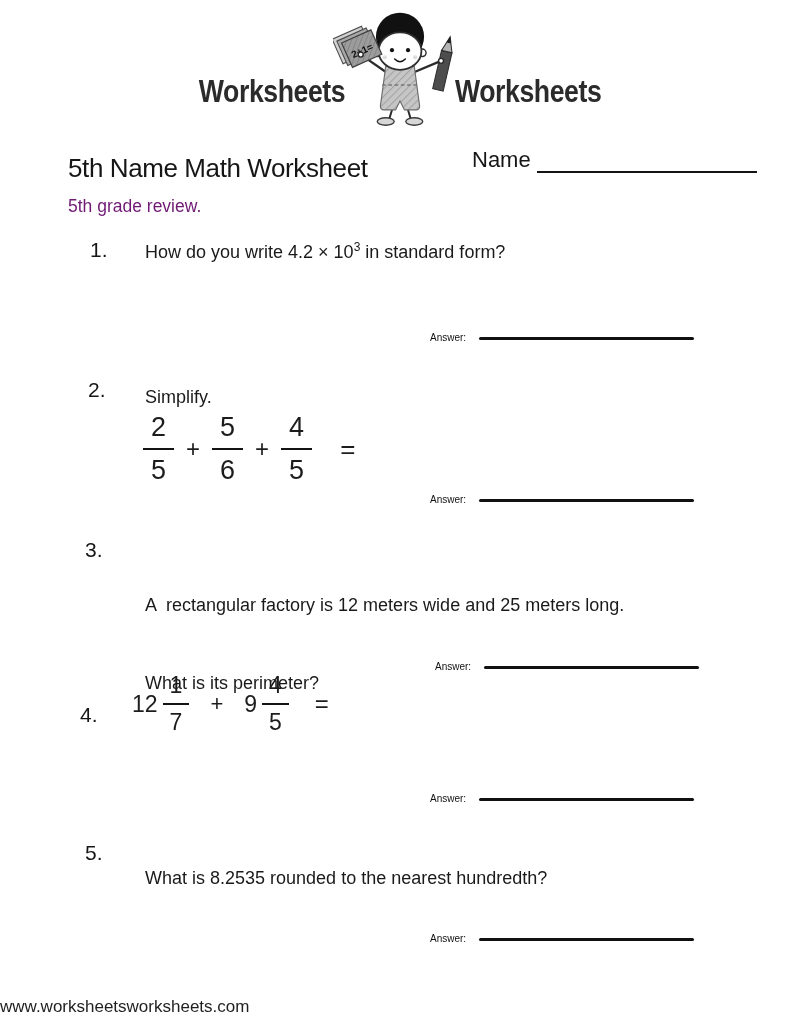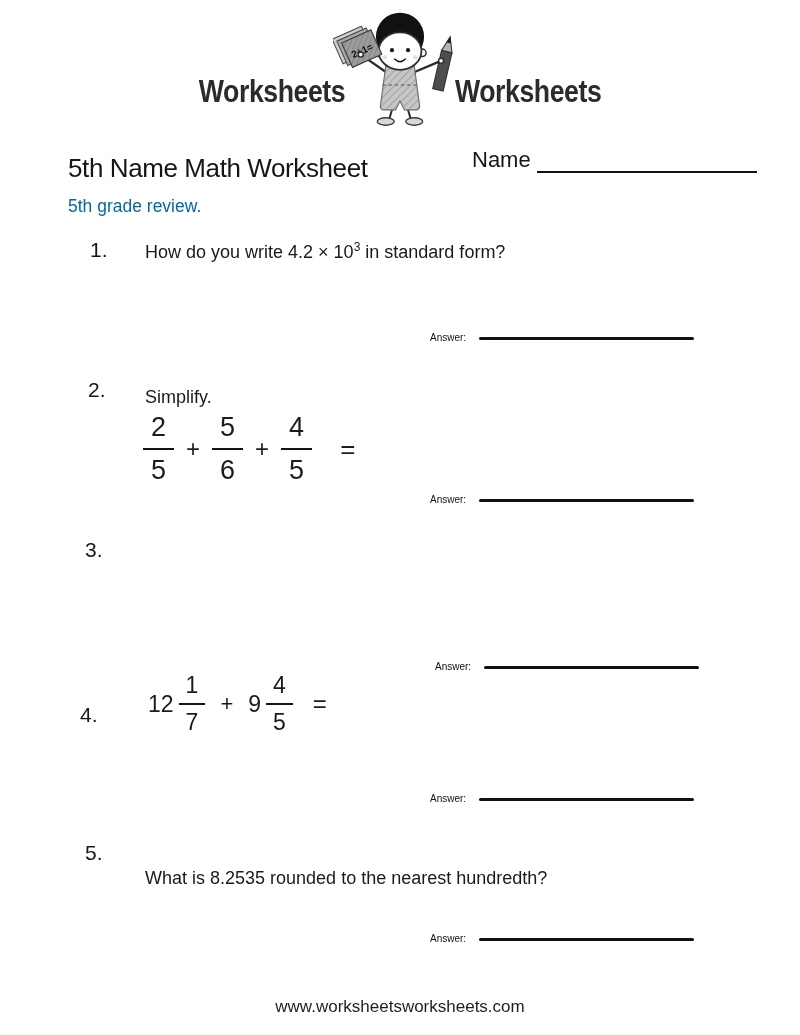--- a/index.html
+++ b/index.html
@@ -14,54 +14,54 @@
                margin-bottom:16px; display:inline-block; }
   .logo-word.left  { transform:scaleX(.86); transform-origin:right bottom; }
   .logo-word.right { transform:scaleX(.86); transform-origin:left bottom; }
   .logo svg { position:relative; z-index:2; margin:0 -12px; }
 
   
   .title { position:absolute; left:68px; top:153px; font-size:26px; letter-spacing:-0.4px; color:#161616; }
   .name-block { position:absolute; left:472px; top:147px; display:flex; align-items:flex-end; }
   .name-label { font-size:22px; color:#161616; }
   .name-line { width:220px; border-bottom:2px solid #141414; margin-left:6px; height:24px; }
-  .subtitle { position:absolute; left:68px; top:196px; font-size:17.5px; color:#0369a1; }
+  .subtitle { position:absolute; left:68px; top:196px; font-size:17.5px; color:#701a75; }
 
   
   .q-num { position:absolute; font-size:21px; color:#161616; }
   .q-text { position:absolute; font-size:18px; color:#1a1a1a; white-space:pre-wrap; line-height:26px; }
   sup.exp { font-size:12px; vertical-align:super; line-height:0; }
 
   
   .expr { position:absolute; display:flex; align-items:center; }
   .frac { display:inline-flex; flex-direction:column; align-items:center; text-align:center; }
   .frac .fnum { display:block; padding:0 8px 5px; }
   .frac .fden { display:block; border-top:2px solid #141414; padding:5px 8px 0; }
   .expr-q2 { left:143px; top:412px; font-size:27px; column-gap:12px; }
   .expr-q2 .op { font-size:24px; }
   .expr-q2 .eq { font-size:26px; margin-left:16px; }
-  .expr-q4 { left:148px; top:672px; font-size:23px; column-gap:10px; }
+  .expr-q4 { left:132px; top:672px; font-size:23px; column-gap:16px; }
   .expr-q4 .frac .fnum { padding:0 7px 4px; }
   .expr-q4 .frac .fden { padding:4px 7px 0; }
   .expr-q4 .op { font-size:22px; margin:0 5px; }
   .expr-q4 .eq { font-size:24px; margin-left:10px; }
   .mixed { display:inline-flex; align-items:center; }
   .mixed .whole { margin-right:5px; }
 
   
   .answer { position:absolute; display:flex; align-items:center; }
   .answer-label { font-size:10px; color:#111; }
   .answer-line { width:215px; height:3px; background:#111; border-radius:2px; margin-left:13px; margin-top:2px; }
   .ans1 { left:430px; top:332px; }
   .ans2 { left:430px; top:494px; }
   .ans3 { left:435px; top:661px; }
   .ans4 { left:430px; top:793px; }
   .ans5 { left:430px; top:933px; }
 
-  .footer { position:absolute; left:0; right:0; top:997px; text-align:center; font-size:17px; color:#1f1f1f; }
+  .footer { position:absolute; left:0; right:0; top:997px; text-align:left; font-size:17px; color:#1f1f1f; }
 </style>
 </head>
 <body>
 
 <div class="page">
 
   <div class="logo">
     <span class="logo-word left">Worksheets</span>
     <svg width="134" height="116" viewBox="0 0 150 130">
       <defs>
@@ -151,20 +151,24 @@
       <span class="fden">5</span>
     </span>
     <span class="eq">=</span>
   </div>
   <div class="answer ans2">
     <span class="answer-label">Answer:</span>
     <span class="answer-line"></span>
   </div>
 
   <div class="q-num" style="left:85px; top:538px;">3.</div>
+  <div class="q-text" style="left:145px; top:540px;">
+    <div>A  rectangular factory is 12 meters wide and 25 meters long.</div>
+    <div>What is its perimeter?</div>
+  </div>
   <div class="answer ans3">
     <span class="answer-label">Answer:</span>
     <span class="answer-line"></span>
   </div>
 
   <div class="q-num" style="left:80px; top:703px;">4.</div>
   <div class="expr expr-q4">
     <span class="mixed">
       <span class="whole">12</span>
       <span class="frac">

